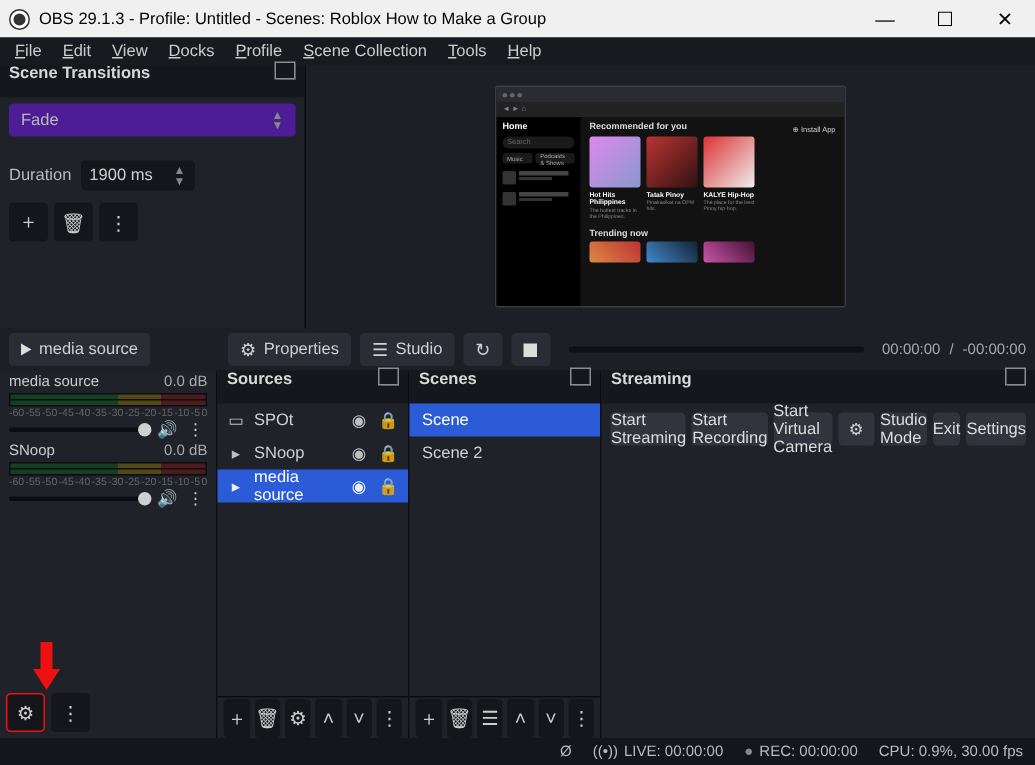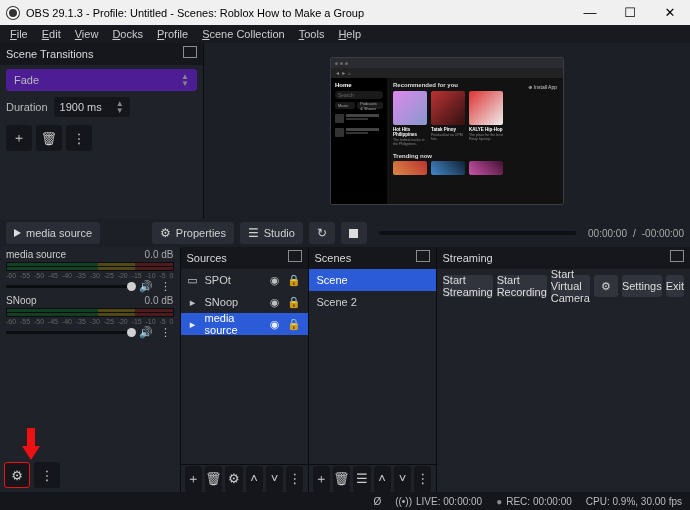--- a/index.html
+++ b/index.html
@@ -8,26 +8,26 @@
 .titlebar .ticon{width:14px;height:14px;background:#333;border-radius:50%;margin-right:6px;display:flex;align-items:center;justify-content:center}
 .titlebar .ticon::after{content:"";width:8px;height:8px;border:2px solid #fff;border-radius:50%}
 .titlebar .ttext{flex:1}
 .winbtns{display:flex}
 .winbtn{width:40px;height:25px;display:flex;align-items:center;justify-content:center;font-size:13px}
 .menubar{background:#181a1f;height:18px;display:flex;align-items:center;padding:0 4px;gap:2px;font-size:11px;color:#ccc}
 .menubar span{padding:1px 6px;cursor:default}
 .menubar span u{text-decoration:underline}
 .row1{display:flex;height:176px}
 .panel{background:#1f2229;display:flex;flex-direction:column}
-.phdr{height:22px;background:#15171c;display:flex;align-items:center;padding:0 6px;font-weight:400;font-size:11px;color:#d8d8d8}
+.phdr{height:22px;background:#15171c;display:flex;align-items:flex-start;padding:0 6px;font-weight:700;font-size:11px;color:#d8d8d8}
 .phdr .pop{margin-left:auto;opacity:.8}
 .transitions{width:204px;border-right:1px solid #0b0c0f}
 .combo{margin:4px 6px;background:#4c1d95;height:22px;border-radius:3px;display:flex;align-items:center;padding:0 8px;color:#bbb;position:relative}
 .combo .cspin{margin-left:auto;font-size:8px;line-height:7px;color:#888}
-.durrow{display:flex;align-items:center;padding:0 6px;gap:6px;margin-top:2px}
+.durrow{display:flex;align-items:center;padding:0 6px;gap:6px;margin-top:12px}
 .durrow .lbl{color:#bbb}
 .durrow .numbox{background:#14161b;border-radius:3px;height:20px;display:flex;align-items:center;padding:0 6px;flex:0 0 76px;justify-content:space-between}
 .durrow .numbox .cspin{font-size:8px;line-height:7px;color:#888}
 .btnrow{display:flex;gap:4px;padding:6px;margin-top:2px}
 .sqbtn{width:26px;height:26px;background:#14161b;border-radius:3px;display:flex;align-items:center;justify-content:center;color:#ccc;font-size:13px}
 .preview{flex:1;background:#1c1f25;display:flex;align-items:center;justify-content:center}
 .pvwin{width:234px;height:148px;background:#0e0f12;border:1px solid #3a3d45;border-radius:2px;overflow:hidden;display:flex;flex-direction:column}
 .pvtop{height:10px;background:#2a2c31;display:flex;align-items:center;padding:0 4px;gap:2px}
 .pvtop i{width:3px;height:3px;background:#666;border-radius:50%}
 .pvaddr{height:10px;background:#222;margin:0;display:flex;align-items:center;padding:0 4px}
@@ -394,22 +394,23 @@
       </div>
     <div class="ctrlbody">
       <div class="bigbtn">Start Streaming</div>
       <div class="bigbtn">Start Recording</div>
       <div class="vcrow">
         <div class="bigbtn">Start Virtual Camera</div>
         <div class="gearbtn">
             <span>⚙</span>
           </div>
       </div>
+      <div class="bigbtn">Studio Mode</div>
+      <div class="bigbtn">Exit</div>
       <div class="bigbtn">Settings</div>
-      <div class="bigbtn">Exit</div>
     </div>
   </div>
 </div>
 
 <div class="statusbar">
   <div class="sitem">
       <span>Ø</span>
     </div>
   <div class="sitem">
       <span>((•))</span>

